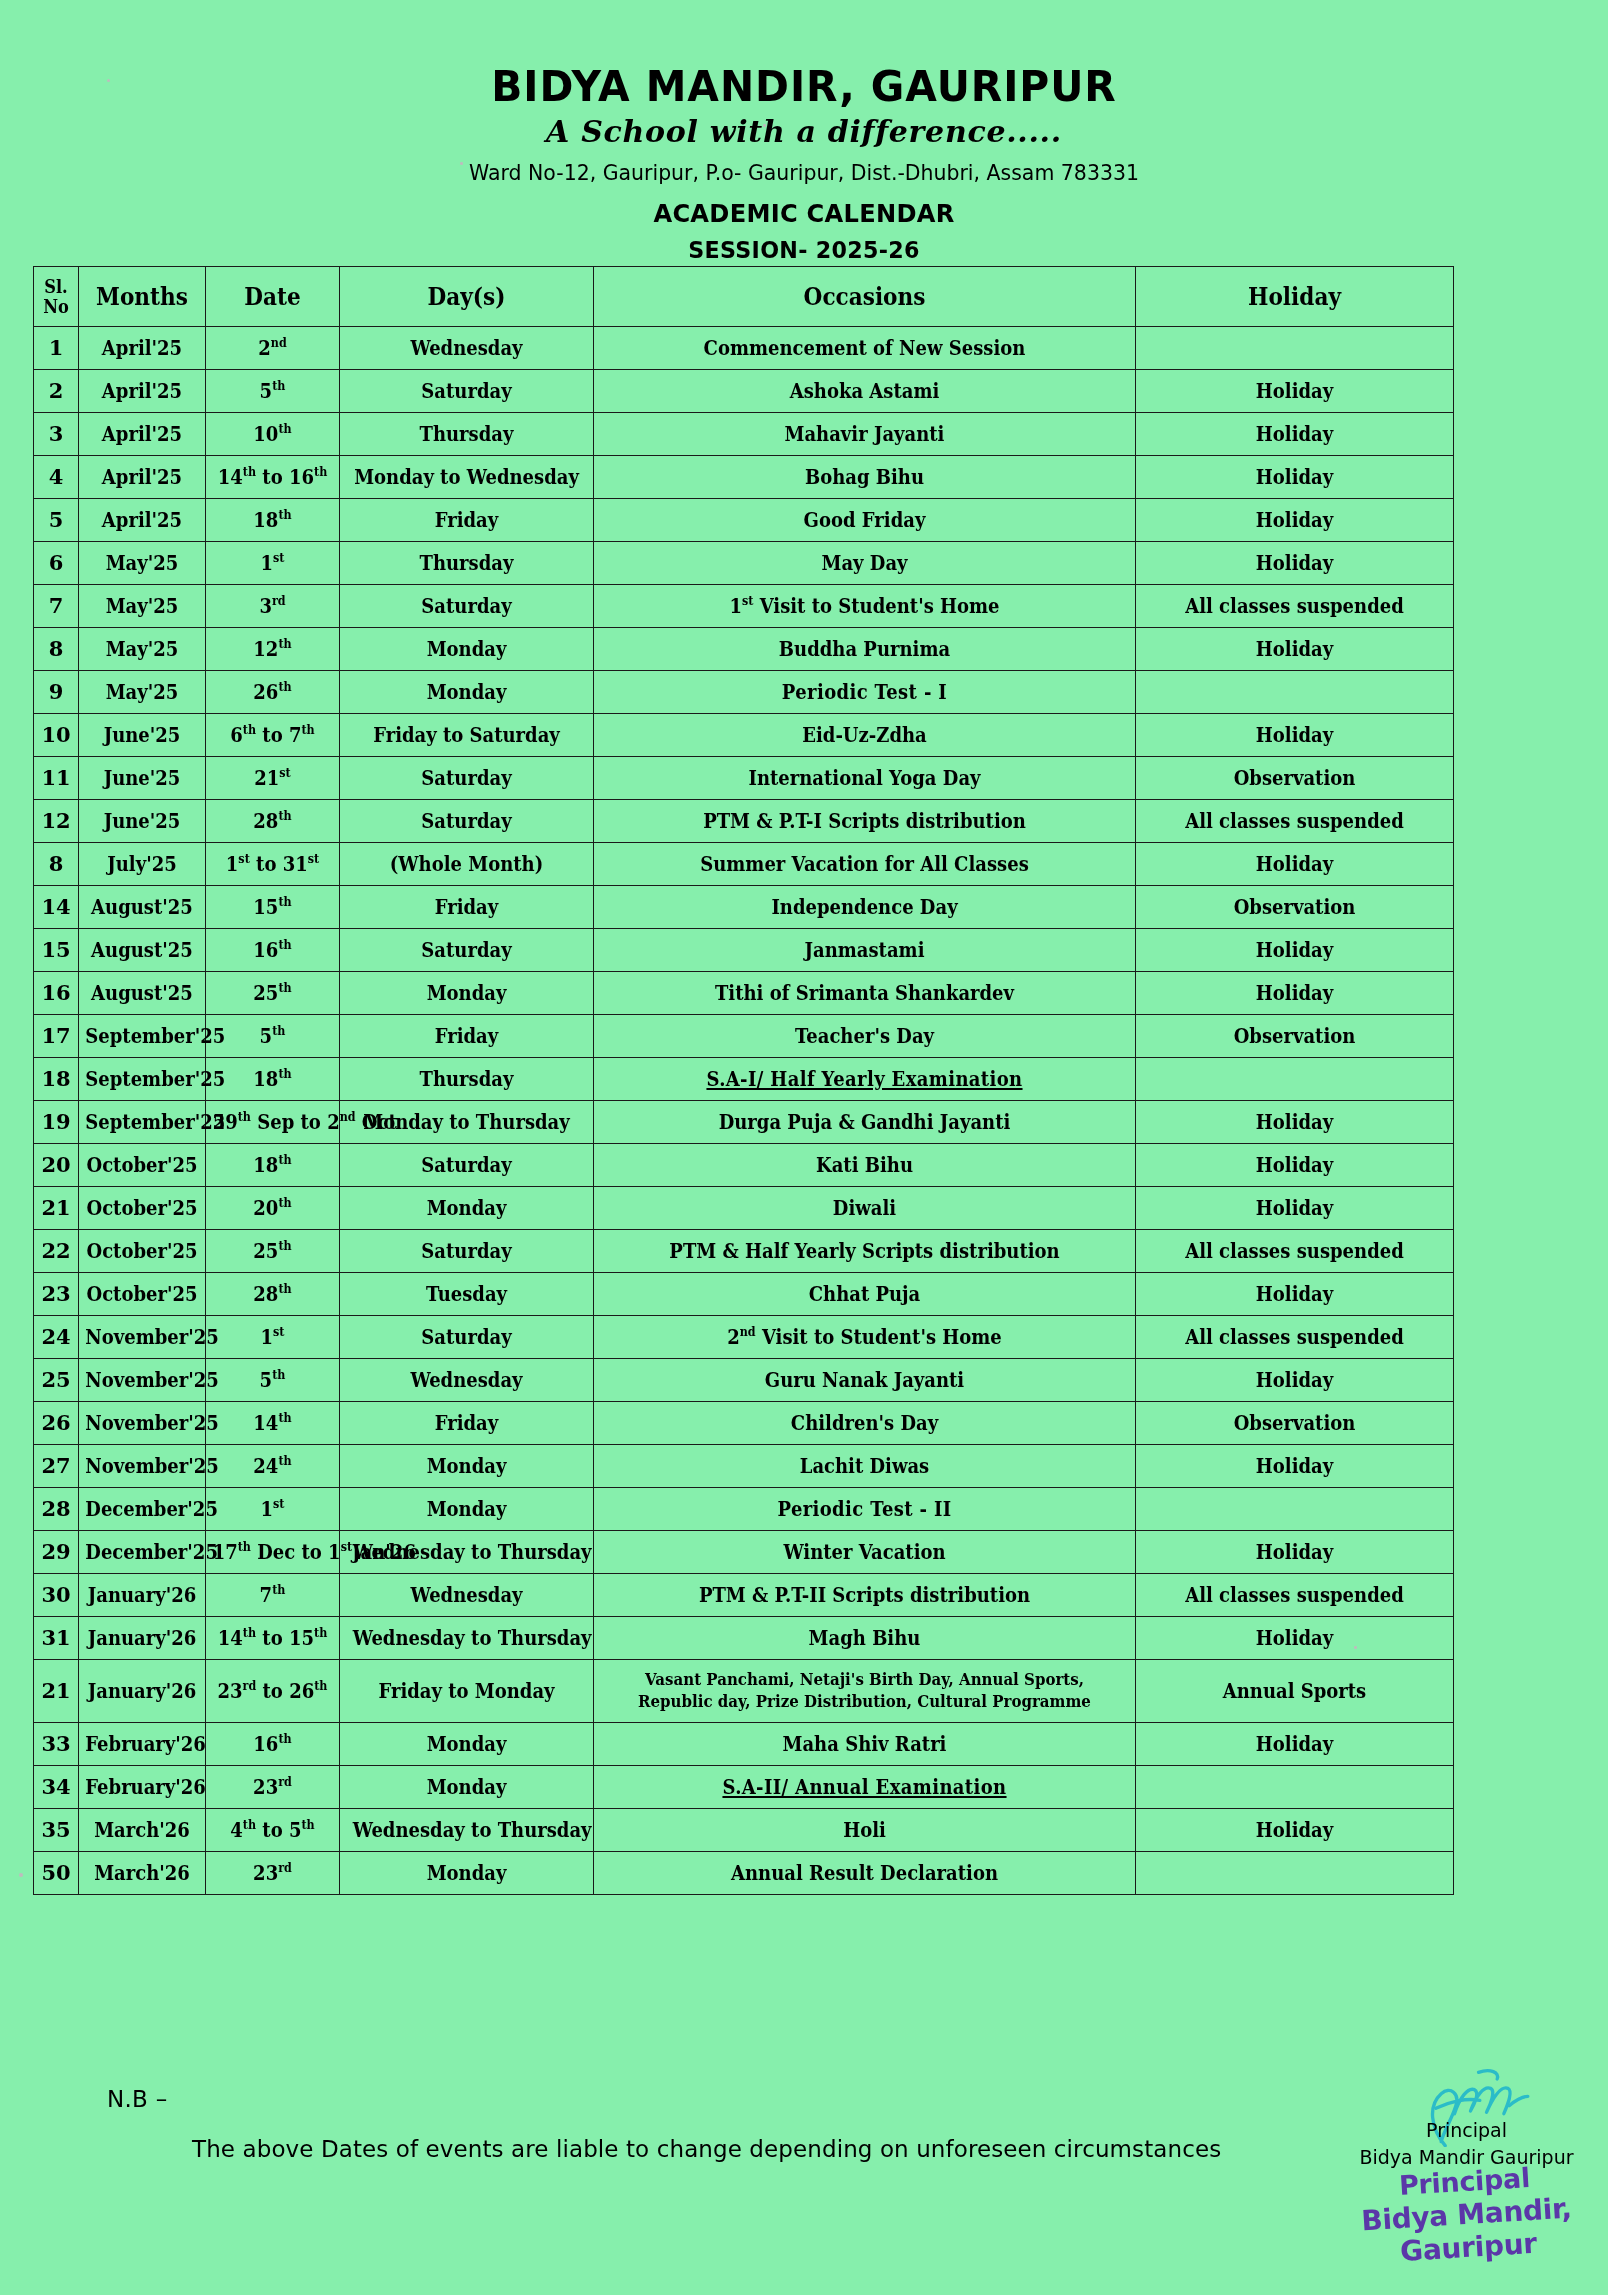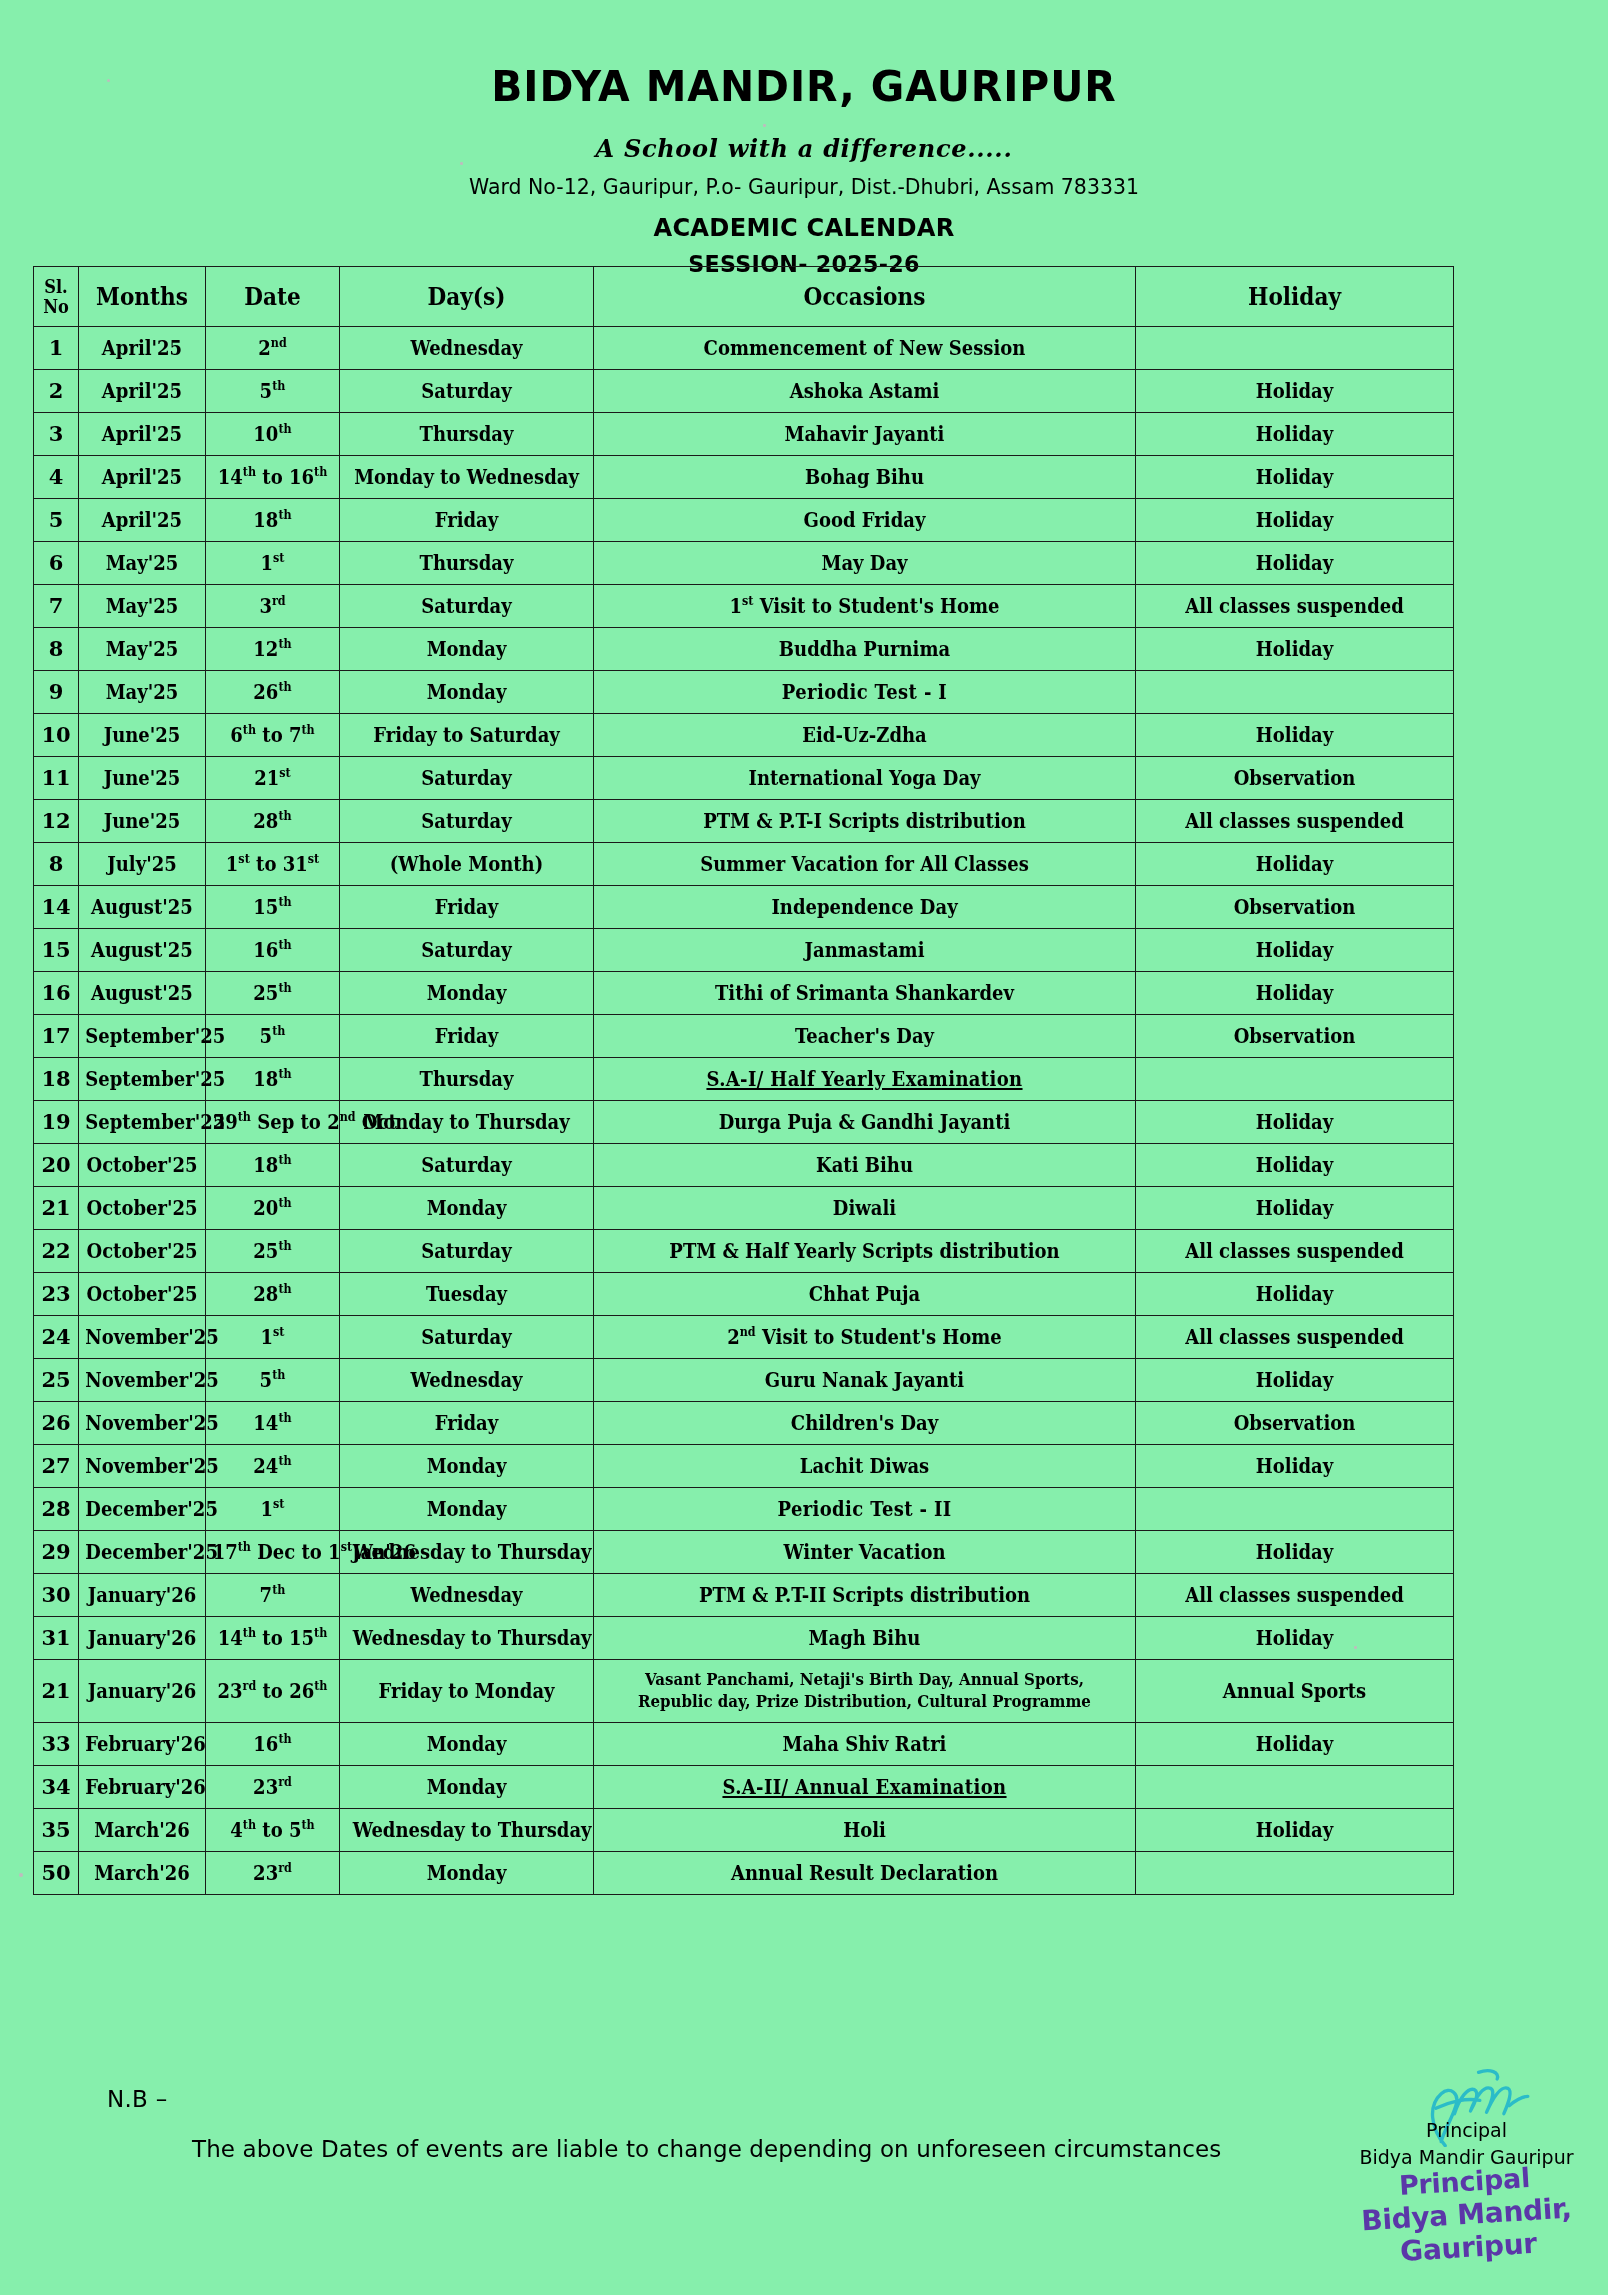--- a/index.html
+++ b/index.html
@@ -36,22 +36,22 @@
     font-weight: bold;
     font-size: 43px;
     letter-spacing: 1px;
     line-height: 1.05;
     transform: scaleX(0.95);
   }
   .tagline {
     font-family: "DejaVu Serif", serif;
     font-style: italic;
     font-weight: bold;
-    font-size: 24px;
-    margin-top: 25px;
+    font-size: 30px;
+    margin-top: 5px;
     letter-spacing: 0.7px;
   }
   .address {
     font-family: "DejaVu Sans", sans-serif;
     font-size: 22px;
     margin-top: 10.7px;
     transform: scaleX(0.93);
   }
   .doc-title {
     font-family: "DejaVu Sans", sans-serif;

